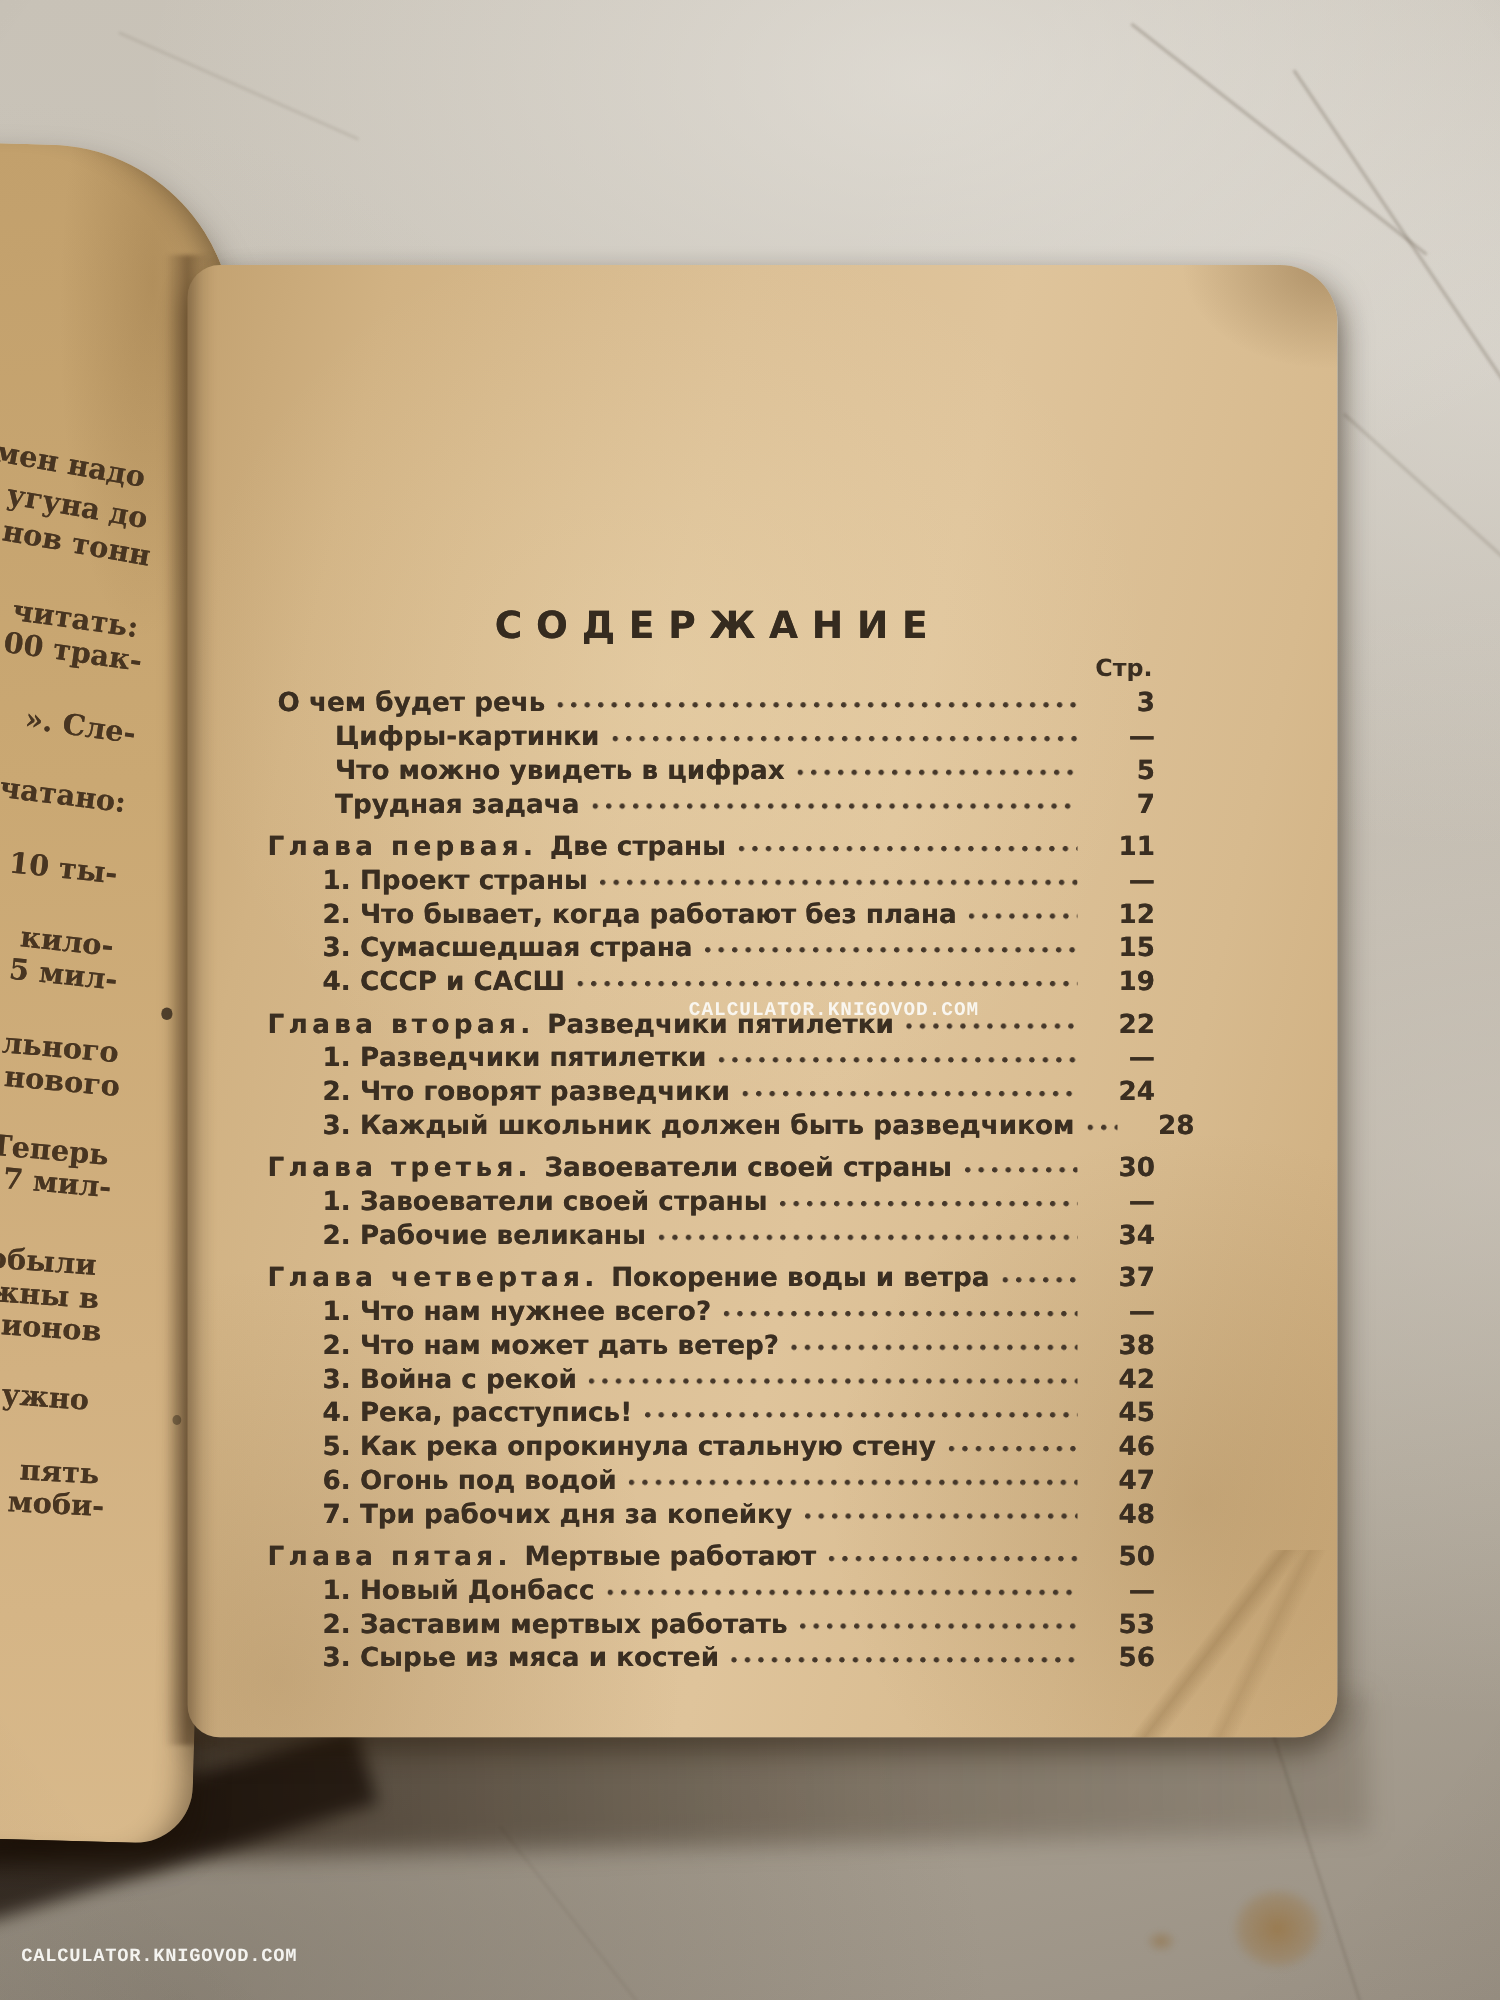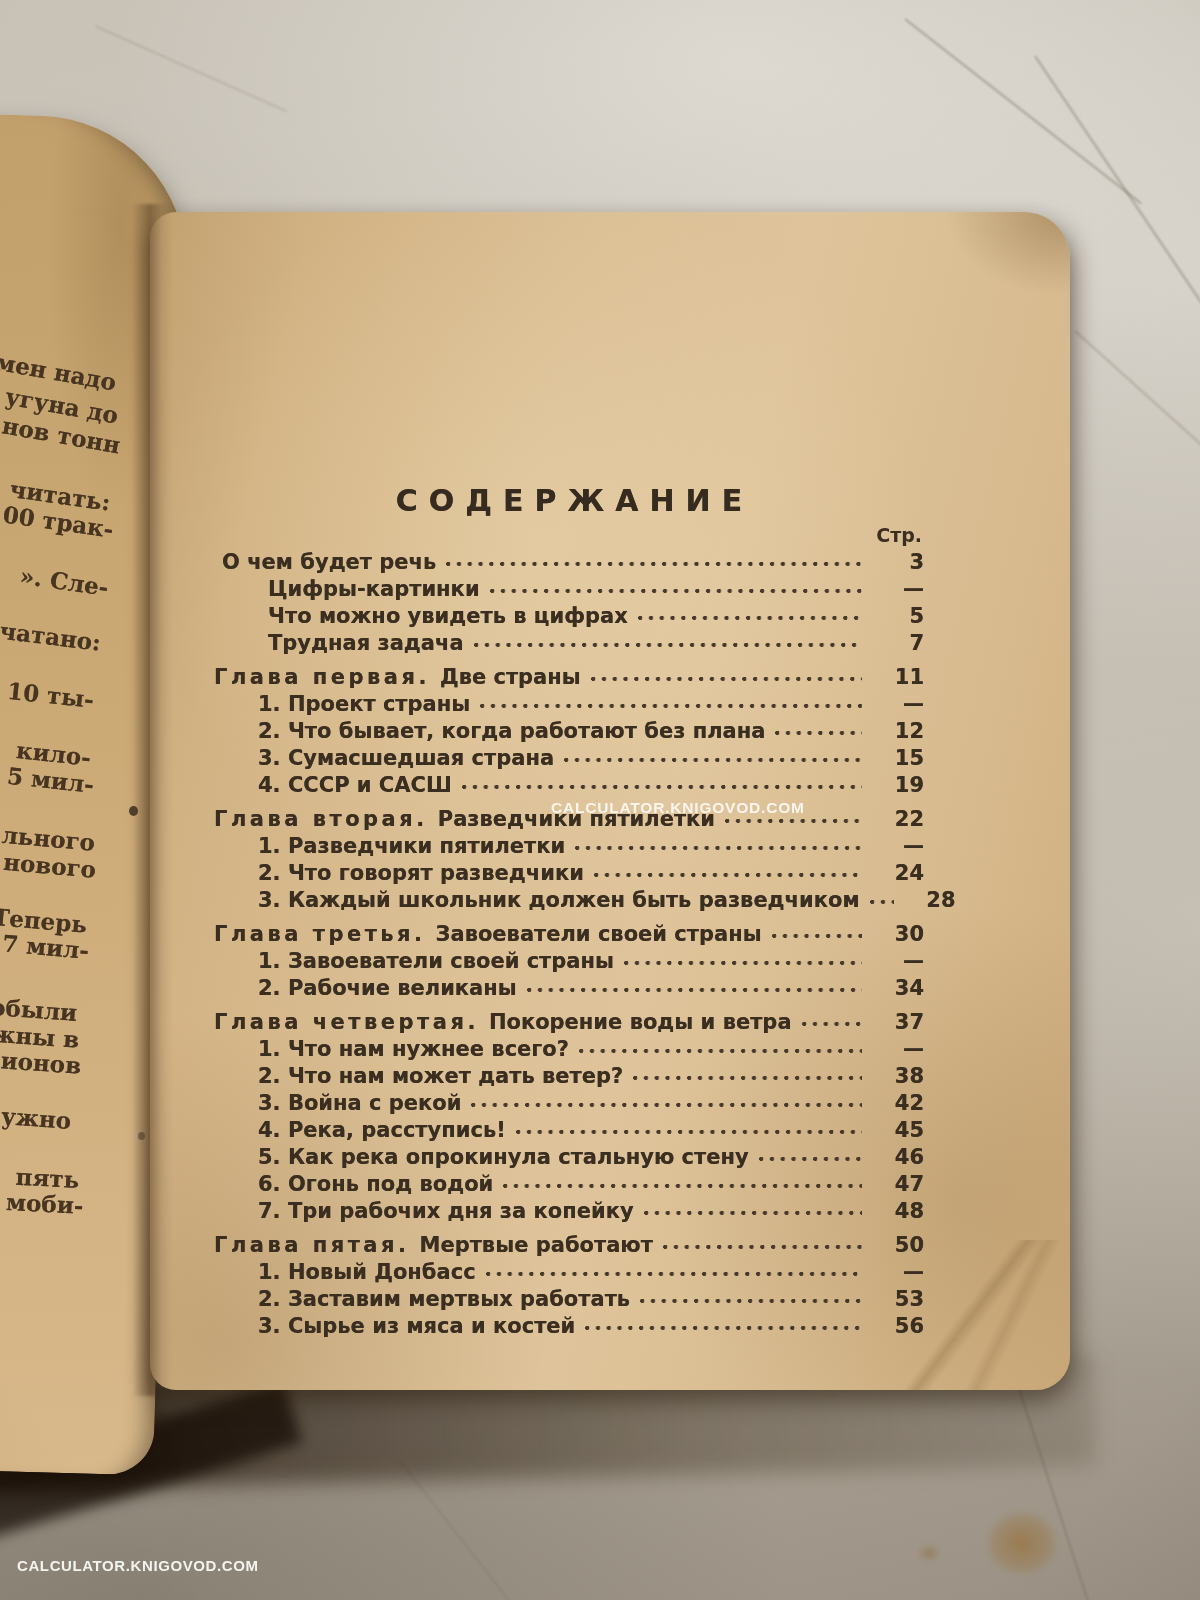--- a/index.html
+++ b/index.html
@@ -83,21 +83,21 @@
   .kind-sub{padding-left:54px;}
   .kind-num{padding-left:44px;}
   .prefix{letter-spacing:3.5px;margin-right:10px;white-space:nowrap;}
   .label{white-space:nowrap;}
   .dots{flex:1 1 auto;height:7px;margin:0 6px 7px 10px;min-width:24px;
     background-image:radial-gradient(circle at 2.2px 2.9px, #46382a 1.9px, rgba(0,0,0,0) 2.4px);
     background-size:10.8px 7px;background-repeat:repeat-x;background-position:left bottom;}
   .page{flex:0 0 56px;text-align:right;white-space:nowrap;}
 
   
-  .watermark{position:absolute;z-index:20;font-family:Liberation Sans, sans-serif;font-weight:bold;
+  .watermark{position:absolute;z-index:20;font-family:Liberation Mono, monospace;font-weight:bold;
     color:rgba(253,253,250,0.88);white-space:nowrap;}
   .wm-center{left:551px;top:799px;font-size:15.5px;letter-spacing:0.8px;}
   .wm-bottom{left:17px;top:1557px;font-size:15px;letter-spacing:0.6px;color:rgba(252,252,249,0.93);}
 
   .vignette{position:absolute;inset:0;z-index:15;pointer-events:none;
     background:radial-gradient(1350px 1750px at 50% 44%, rgba(0,0,0,0) 58%, rgba(28,22,15,0.18) 100%);}
 </style>
 </head>
 <body>
 

